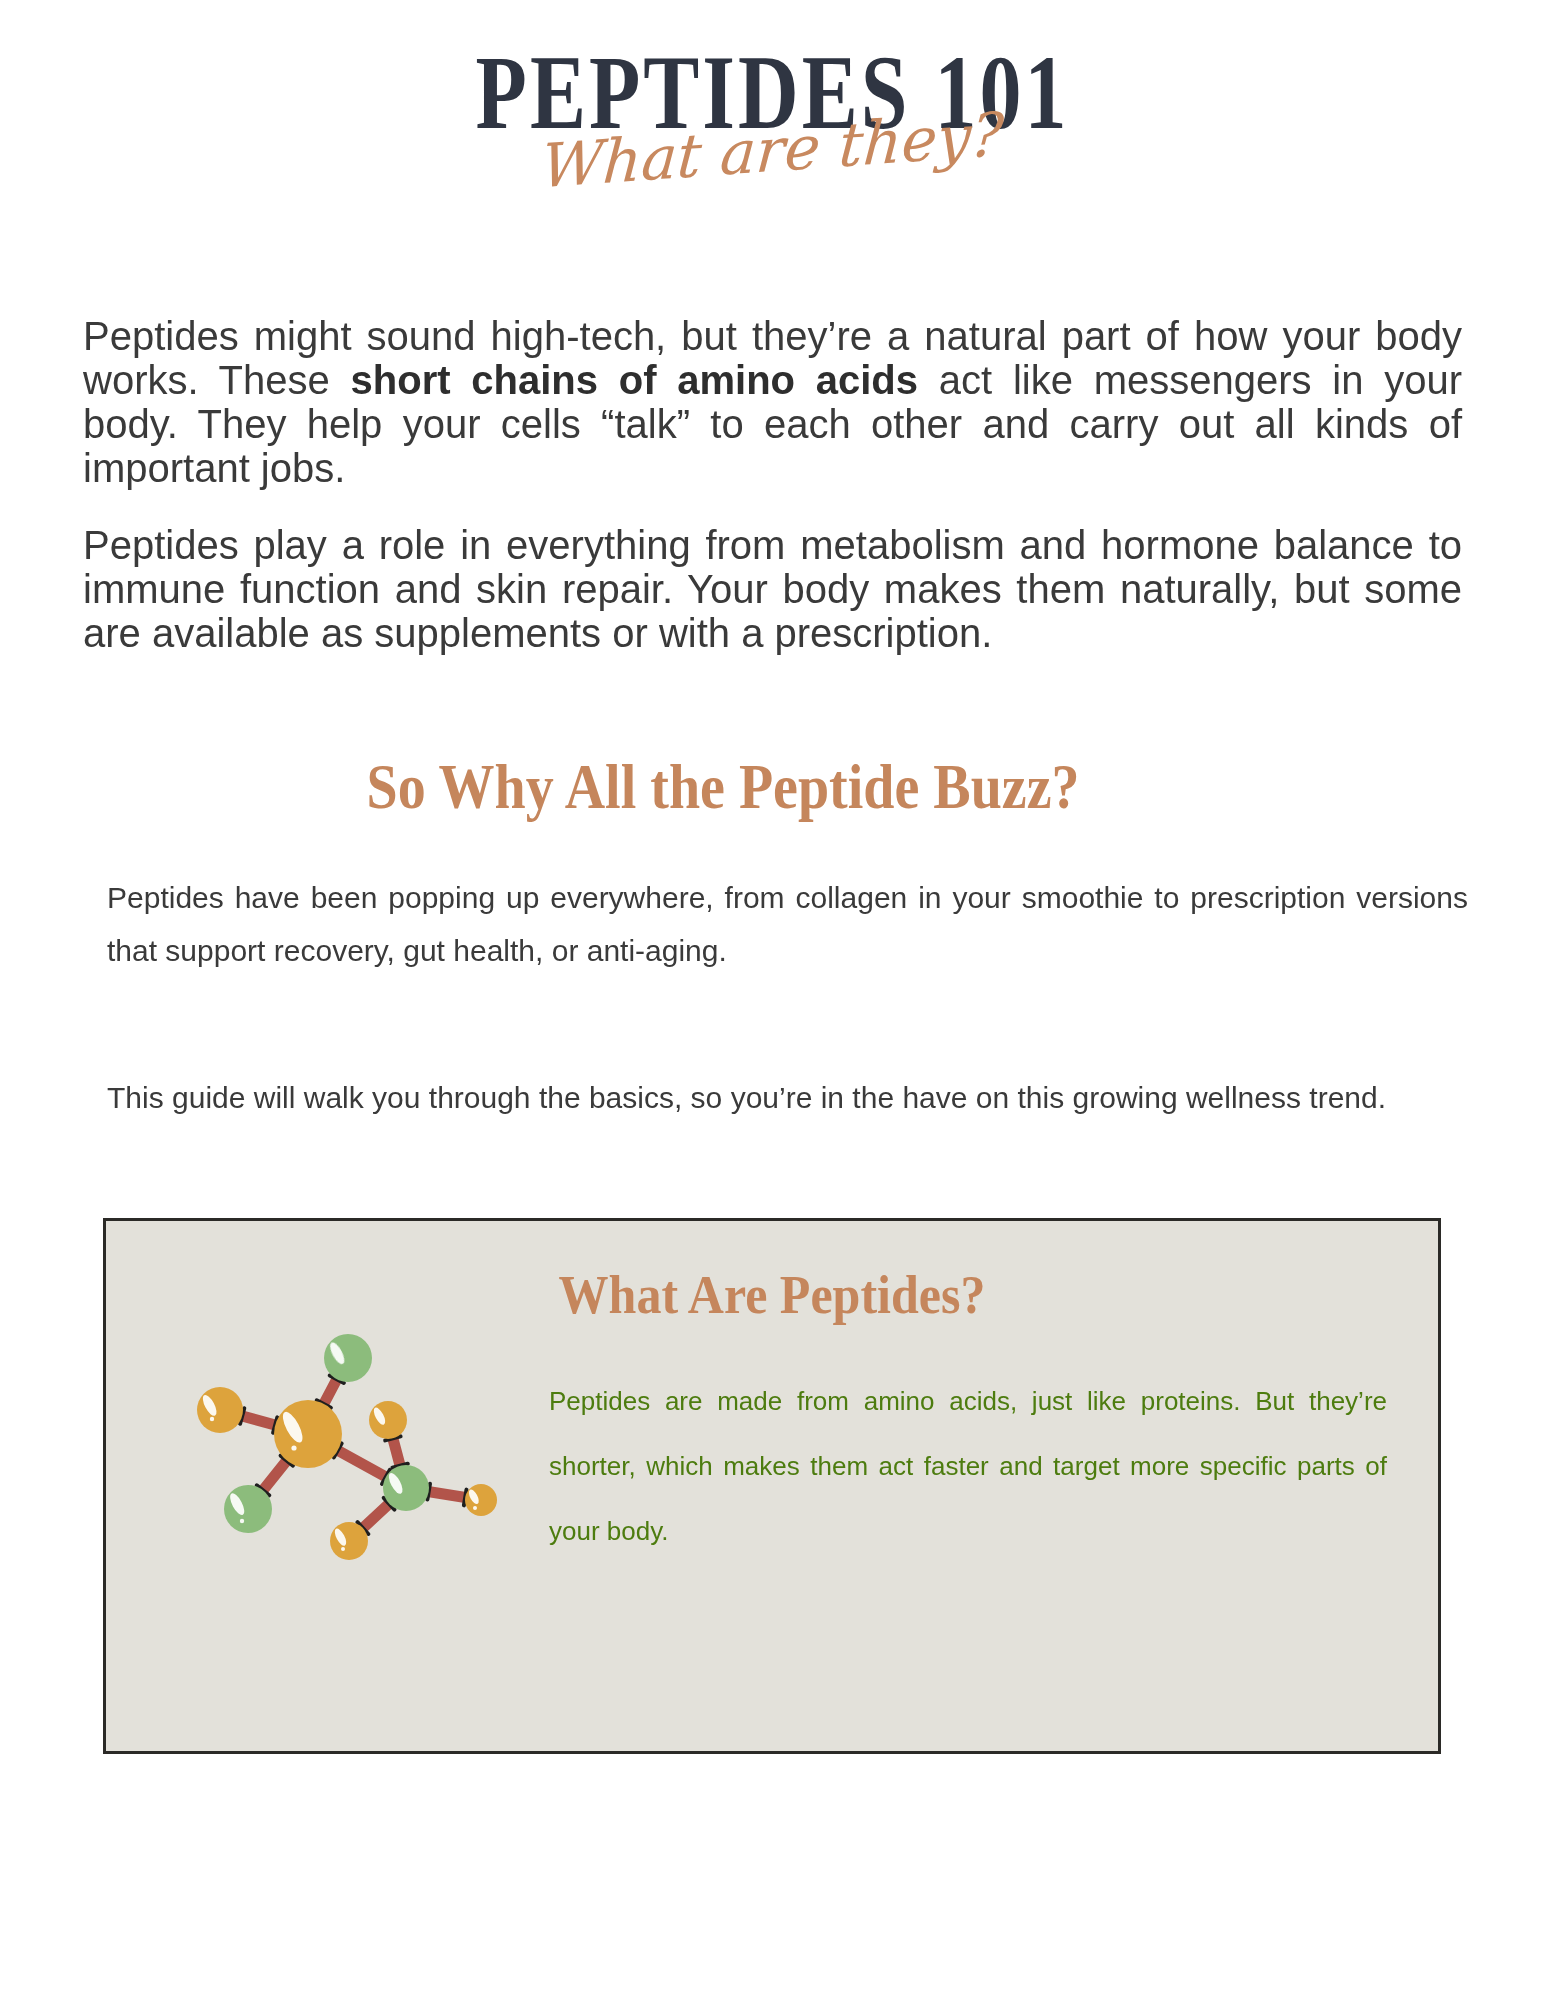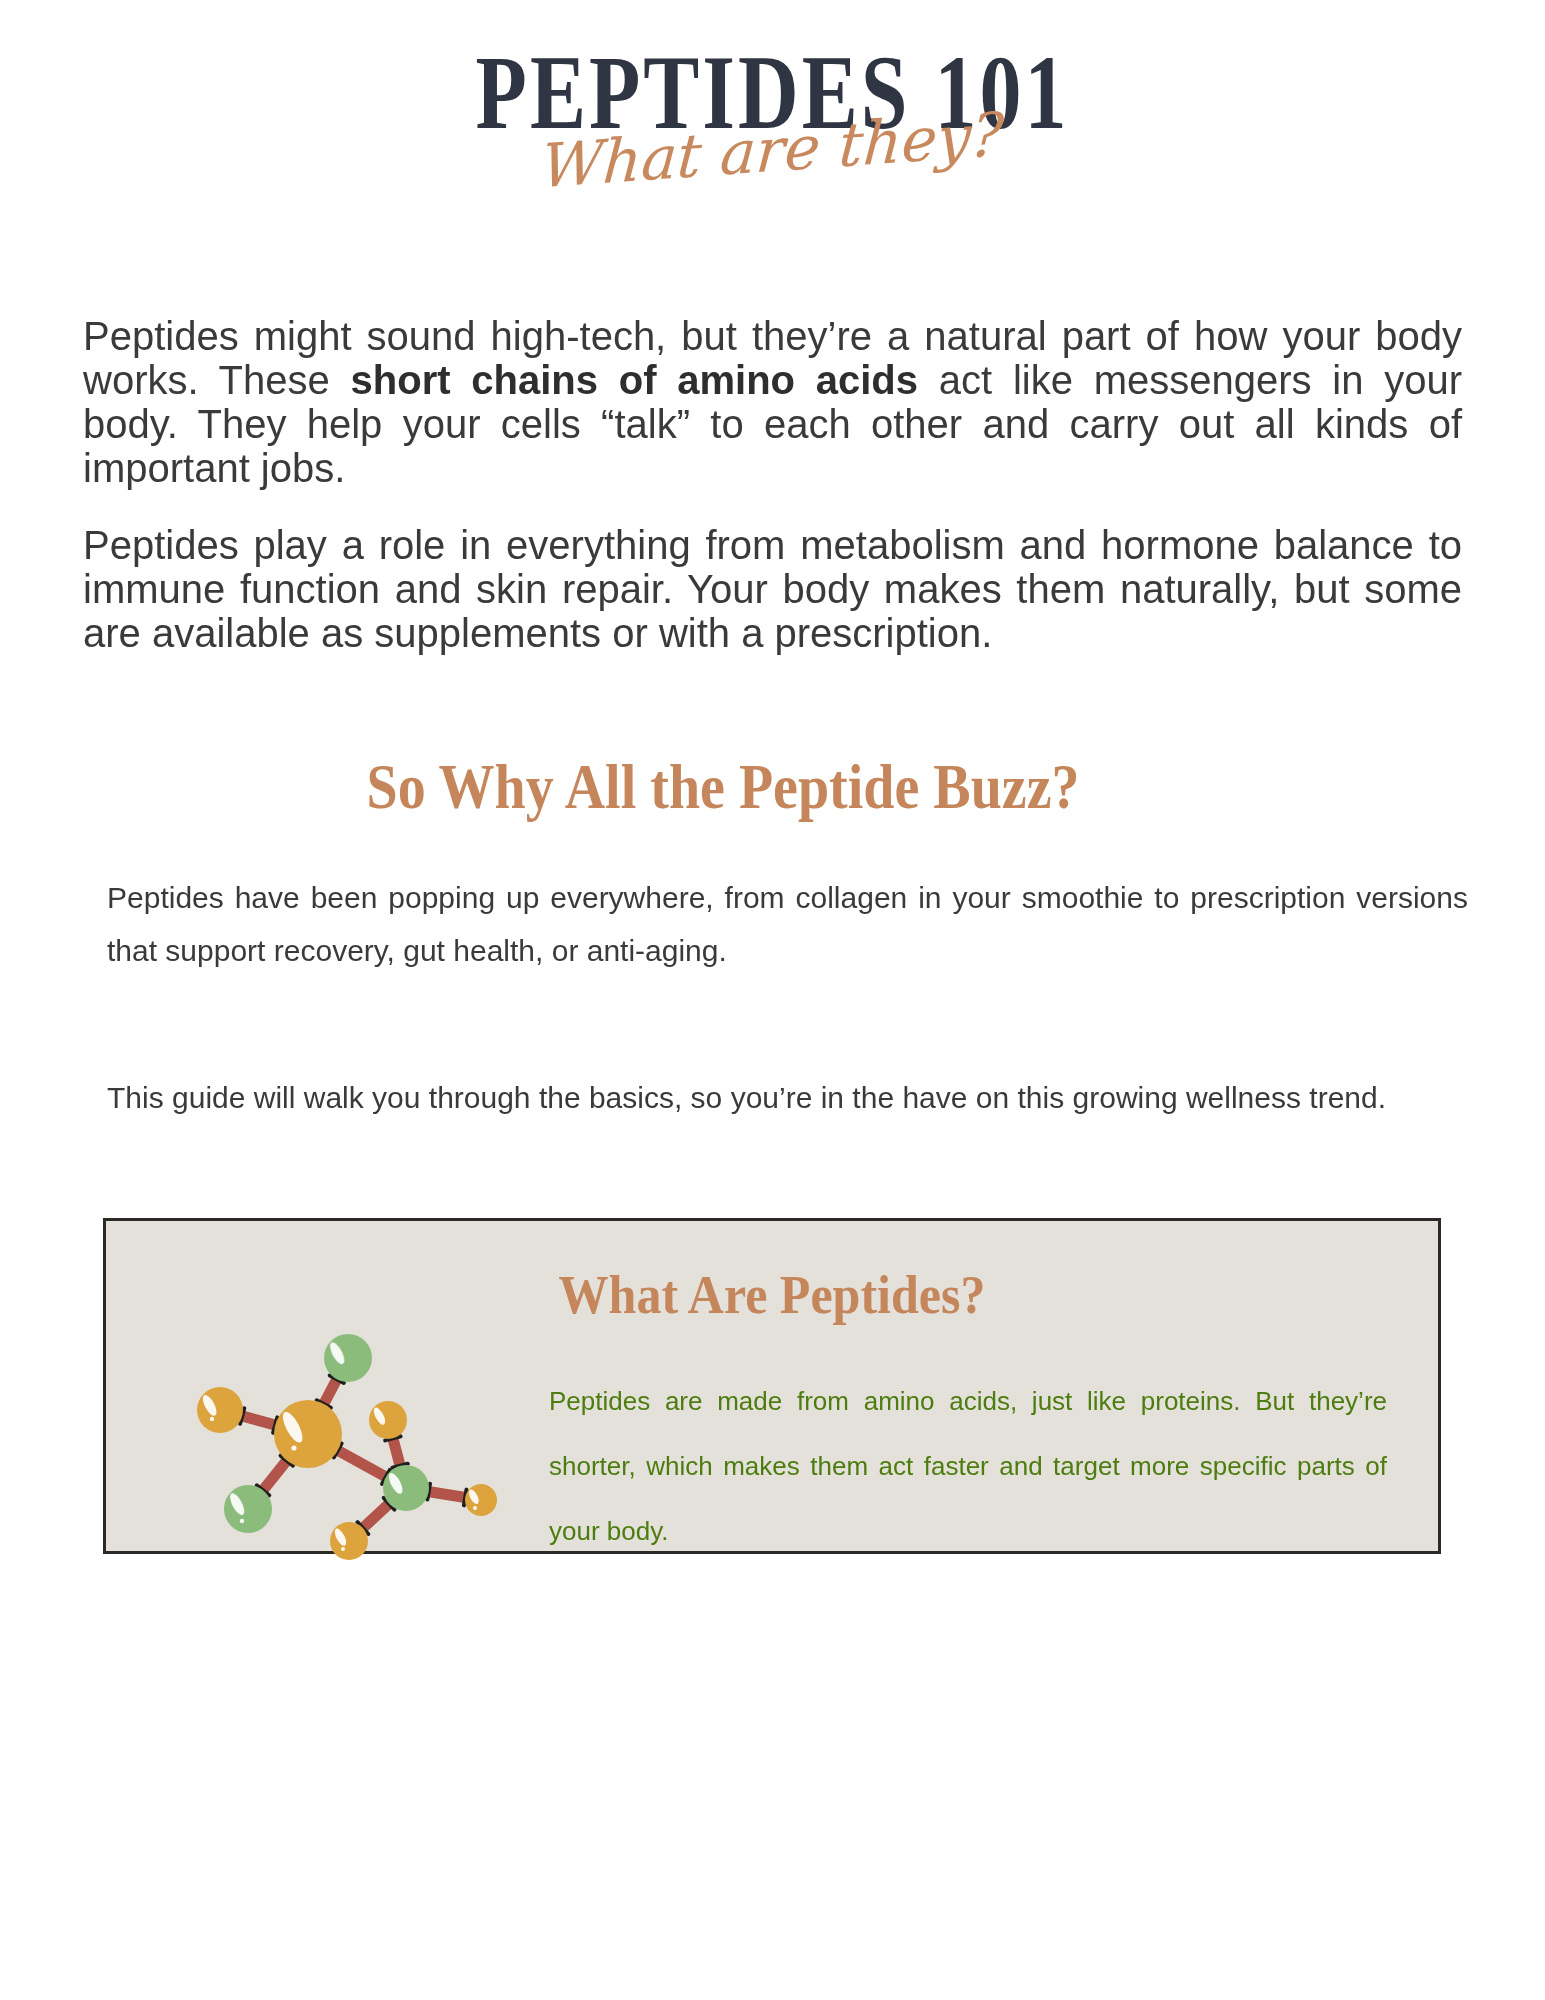--- a/index.html
+++ b/index.html
@@ -69,21 +69,21 @@
     color: #3a3a3a;
   }
   .buzz-p.p1 { margin-top: 56px; }
   .buzz-p.p2 { margin-top: 33px; }
   .buzz-p.p3 { margin-top: 94px; }
   .info-box {
     position: relative;
     box-sizing: border-box;
     margin: 94px 0 0 103px;
     width: 1338px;
-    height: 336px;
+    height: 536px;
     background: #e3e1da;
     border: 3px solid #2b2a27;
   }
   .info-box-heading {
     margin: 42px 0 0 0;
     text-align: center;
     font-family: "Liberation Serif", serif;
     font-weight: 700;
     font-size: 50px;
     line-height: 1.15;

